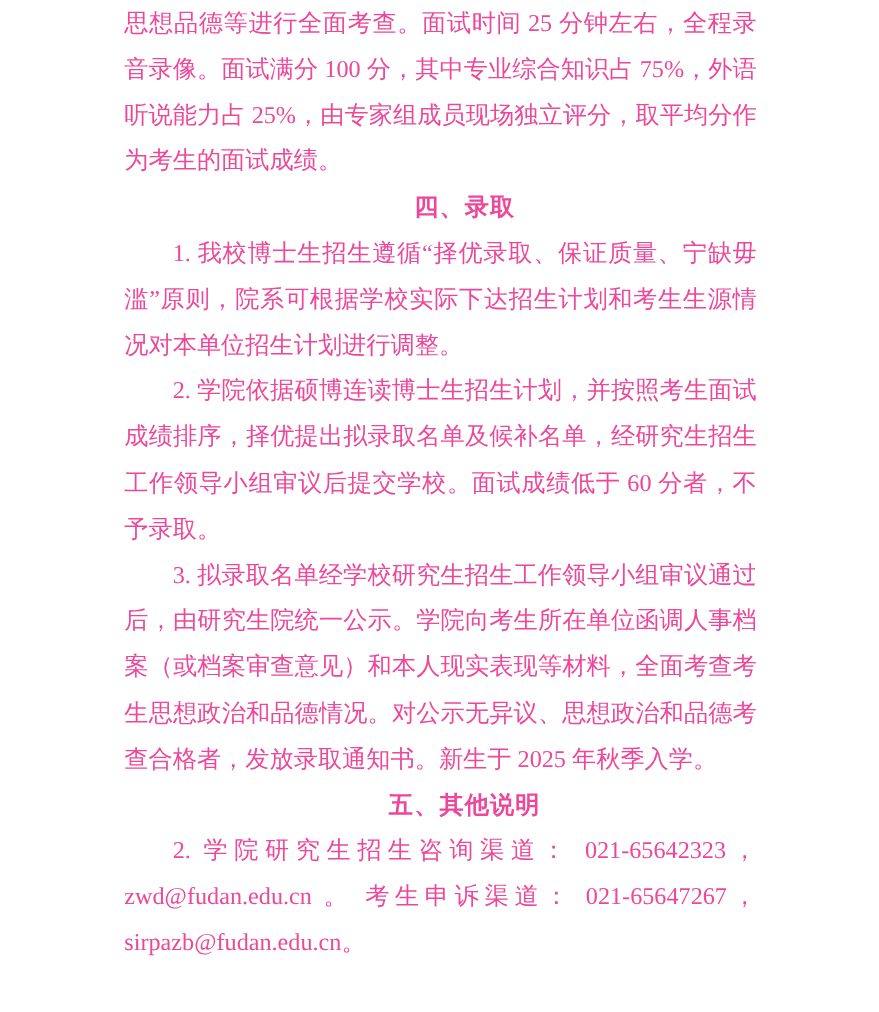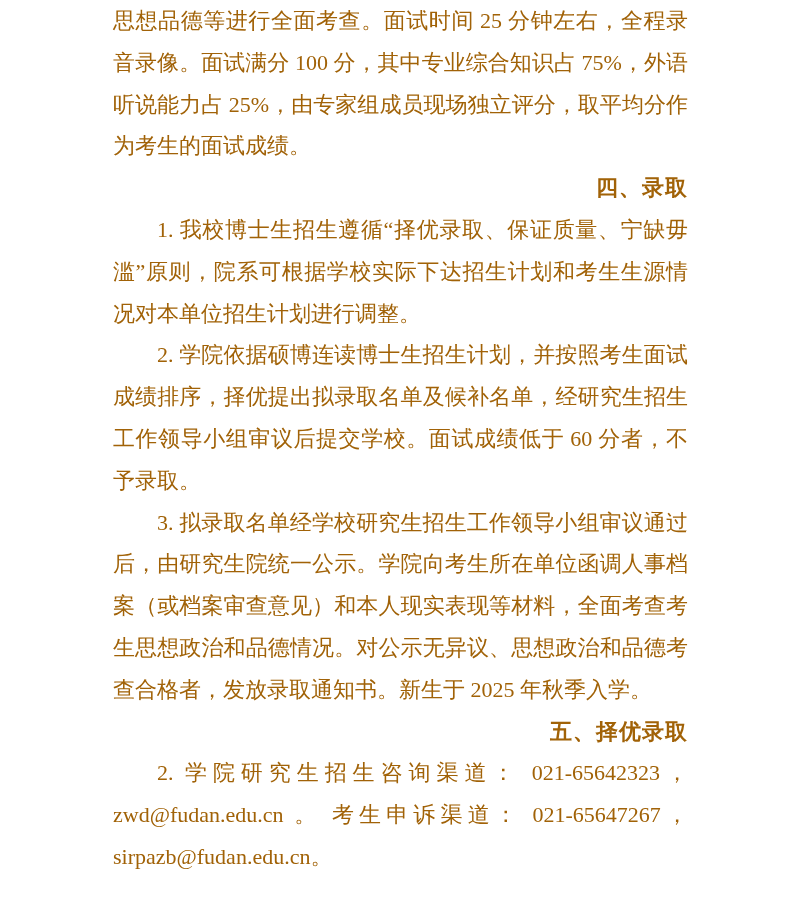--- a/index.html
+++ b/index.html
@@ -9,51 +9,51 @@
   }
   .page {
     position: relative;
     width: 799px;
     height: 920px;
     margin: 0 auto;
     background: #ffffff;
     overflow: hidden;
     box-sizing: border-box;
     padding: 0 111px 16px 113px;
-    color: #a16207;
+    color: #ec4899;
   }
   .doc {
     width: 100%;
   }
   .doc p {
     margin: 0;
     font-size: 22px;
     line-height: 41.8px;
     text-align: justify;
     text-justify: inter-ideograph;
     font-family: "Liberation Serif", "DejaVu Serif", serif;
     word-break: normal;
   }
   .doc p.indent {
     text-indent: 2em;
   }
   .doc p.heading {
     font-family: "Liberation Sans", "DejaVu Sans", sans-serif;
     font-weight: 700;
     text-indent: 2em;
-    text-align: right;
+    text-align: center;
     letter-spacing: 1px;
   }
 </style>
 </head>
 <body>
 
 <div class="page">
   <div class="doc">
       <p class="body">思想品德等进行全面考查。面试时间 25 分钟左右，全程录音录像。面试满分 100 分，其中专业综合知识占 75%，外语听说能力占 25%，由专家组成员现场独立评分，取平均分作为考生的面试成绩。</p>
       <p class="heading indent">四、录取</p>
       <p class="body indent">1. 我校博士生招生遵循“择优录取、保证质量、宁缺毋滥”原则，院系可根据学校实际下达招生计划和考生生源情况对本单位招生计划进行调整。</p>
       <p class="body indent">2. 学院依据硕博连读博士生招生计划，并按照考生面试成绩排序，择优提出拟录取名单及候补名单，经研究生招生工作领导小组审议后提交学校。面试成绩低于 60 分者，不予录取。</p>
       <p class="body indent">3. 拟录取名单经学校研究生招生工作领导小组审议通过后，由研究生院统一公示。学院向考生所在单位函调人事档案（或档案审查意见）和本人现实表现等材料，全面考查考生思想政治和品德情况。对公示无异议、思想政治和品德考查合格者，发放录取通知书。新生于 2025 年秋季入学。</p>
-      <p class="heading indent">五、择优录取</p>
+      <p class="heading indent">五、其他说明</p>
       <p class="body indent">2. 学院研究生招生咨询渠道： 021-65642323，zwd@fudan.edu.cn 。 考生申诉渠道： 021-65647267，sirpazb@fudan.edu.cn。</p>
     </div>
 </div>
 
 </body></html>

